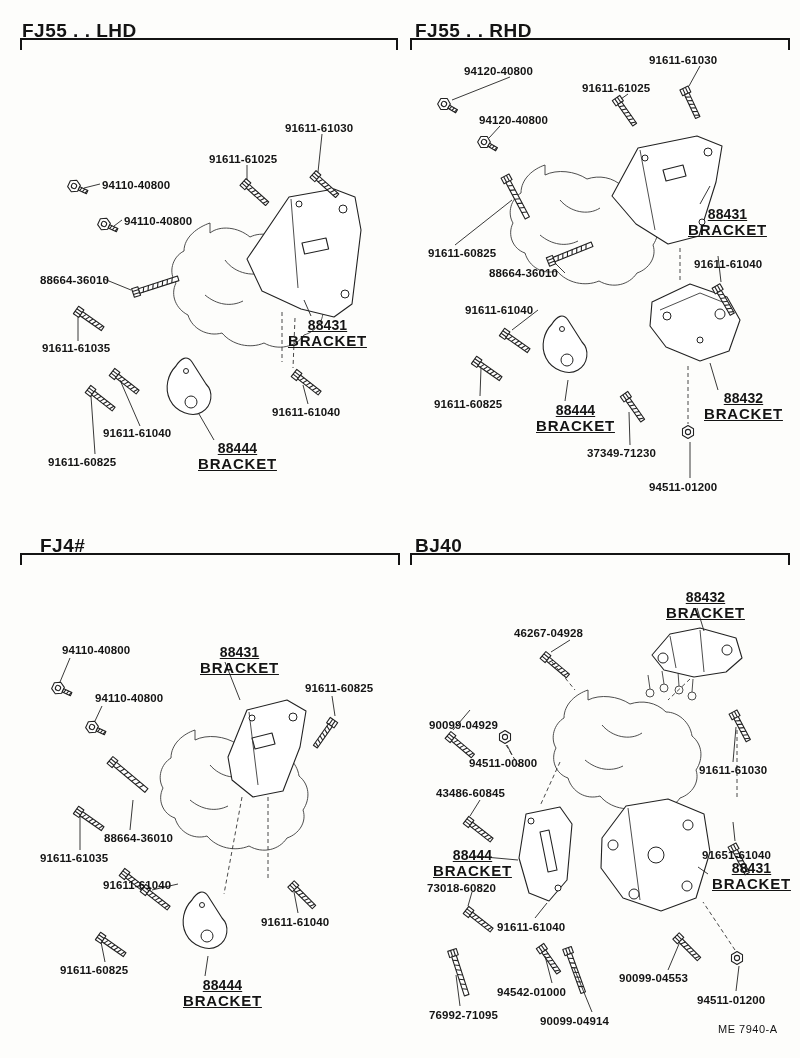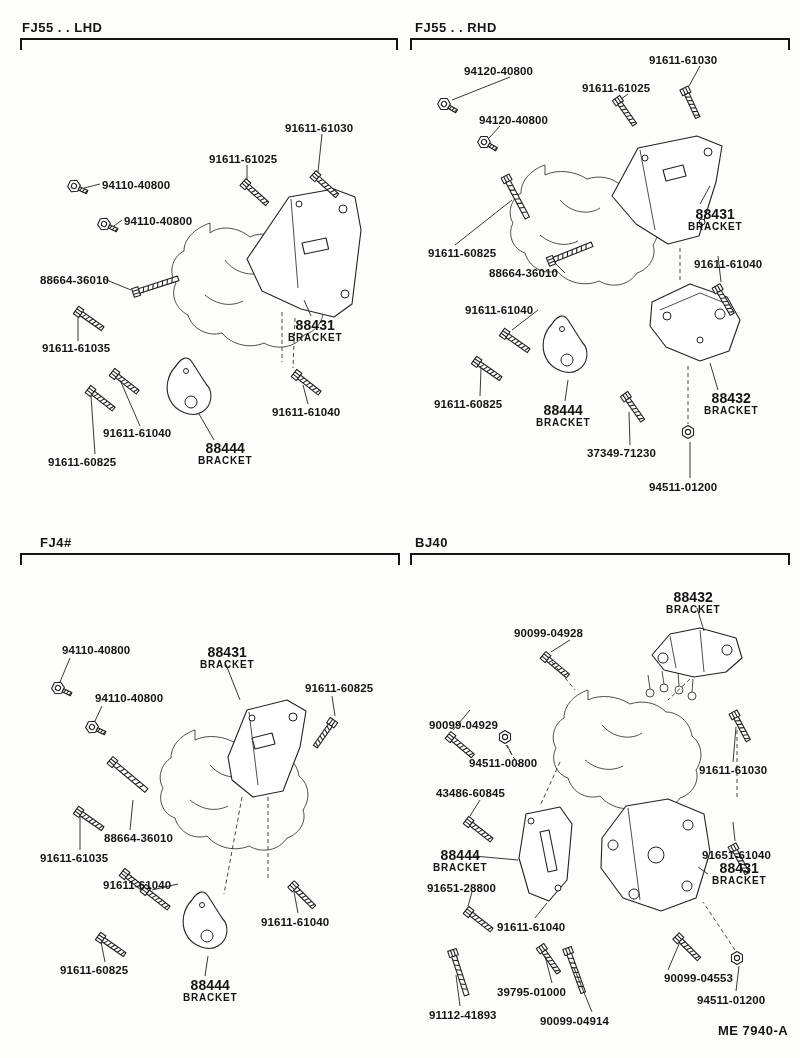--- a/index.html
+++ b/index.html
@@ -4,30 +4,30 @@
 <style>
   html,body{margin:0;padding:0;background:#e8e8e4;}
   .page{position:relative;width:800px;height:1058px;background:#fdfdfb;overflow:hidden;
         font-family:"Liberation Sans",sans-serif;color:#141414;}
   .art{position:absolute;left:0;top:0;}
   .art .part{fill:#fff;stroke:#222;stroke-width:1.1;stroke-linejoin:round;}
   .art .eng{fill:none;stroke:#3a3a3a;stroke-width:0.9;}
   .art .ld{stroke:#222;stroke-width:0.9;}
   .art .dash{stroke:#333;stroke-width:0.9;stroke-dasharray:4 3;fill:none;}
   .art .hole{fill:#fff;stroke:#222;stroke-width:1;}
-  .sec-title{position:absolute;font-size:13px;font-weight:bold;letter-spacing:0.5px;white-space:nowrap;}
+  .sec-title{position:absolute;font-size:19px;font-weight:bold;letter-spacing:0.5px;white-space:nowrap;}
   .sec-rule{position:absolute;height:12px;border-top:2px solid #141414;}
   .sec-rule::before,.sec-rule::after{content:"";position:absolute;top:-2px;width:2px;height:12px;background:#141414;}
   .sec-rule::before{left:0;}
   .sec-rule::after{right:0;}
   .lbl{position:absolute;font-size:11.5px;font-weight:bold;letter-spacing:0.1px;white-space:nowrap;line-height:1.05;}
-  .bracket-lbl{text-align:center;}
+  .bracket-lbl{text-align:center;text-decoration:underline;}
   .bracket-lbl .num{display:block;font-size:14px;}
-  .bracket-lbl .cap{display:block;font-size:10px;letter-spacing:0.8px;}
-  .footer-code{position:absolute;font-size:13px;font-weight:bold;letter-spacing:0.5px;}
+  .bracket-lbl .cap{display:block;font-size:15px;letter-spacing:0.8px;}
+  .footer-code{position:absolute;font-size:11px;font-weight:normal;letter-spacing:0.5px;}
 </style>
 </head>
 <body>
 
 <div class="page">
 
   <svg class="art" width="800" height="1058" viewBox="0 0 800 1058">
     <defs>
       <g id="bolt">
         <rect x="0" y="-4.5" width="6.5" height="9"></rect>
@@ -330,37 +330,37 @@
   <div class="lbl" style="left:60px;top:964px">91611-60825</div>
   <div class="lbl bracket-lbl" style="left:183px;top:978px">
     <span class="num">88444</span>
     <span class="cap">BRACKET</span>
   </div>
 
   <div class="lbl bracket-lbl" style="left:666px;top:590px">
     <span class="num">88432</span>
     <span class="cap">BRACKET</span>
   </div>
-  <div class="lbl" style="left:514px;top:627px">90099-04928</div>
+  <div class="lbl" style="left:514px;top:627px">46267-04928</div>
   <div class="lbl" style="left:429px;top:719px">90099-04929</div>
   <div class="lbl" style="left:469px;top:757px">94511-00800</div>
   <div class="lbl" style="left:699px;top:764px">91611-61030</div>
   <div class="lbl" style="left:436px;top:787px">43486-60845</div>
   <div class="lbl" style="left:702px;top:849px">91651-61040</div>
   <div class="lbl bracket-lbl" style="left:433px;top:848px">
     <span class="num">88444</span>
     <span class="cap">BRACKET</span>
   </div>
   <div class="lbl bracket-lbl" style="left:712px;top:861px">
     <span class="num">88431</span>
     <span class="cap">BRACKET</span>
   </div>
-  <div class="lbl" style="left:427px;top:882px">91651-28800</div>
+  <div class="lbl" style="left:427px;top:882px">73018-60820</div>
   <div class="lbl" style="left:497px;top:921px">91611-61040</div>
-  <div class="lbl" style="left:664px;top:972px">90099-04553</div>
+  <div class="lbl" style="left:619px;top:972px">90099-04553</div>
   <div class="lbl" style="left:697px;top:994px">94511-01200</div>
-  <div class="lbl" style="left:497px;top:986px">39795-01000</div>
-  <div class="lbl" style="left:429px;top:1009px">91112-41893</div>
+  <div class="lbl" style="left:497px;top:986px">94542-01000</div>
+  <div class="lbl" style="left:429px;top:1009px">76992-71095</div>
   <div class="lbl" style="left:540px;top:1015px">90099-04914</div>
 
   <div class="footer-code" style="left:718px;top:1023px">ME 7940-A</div>
 
 </div>
 
 </body></html>

